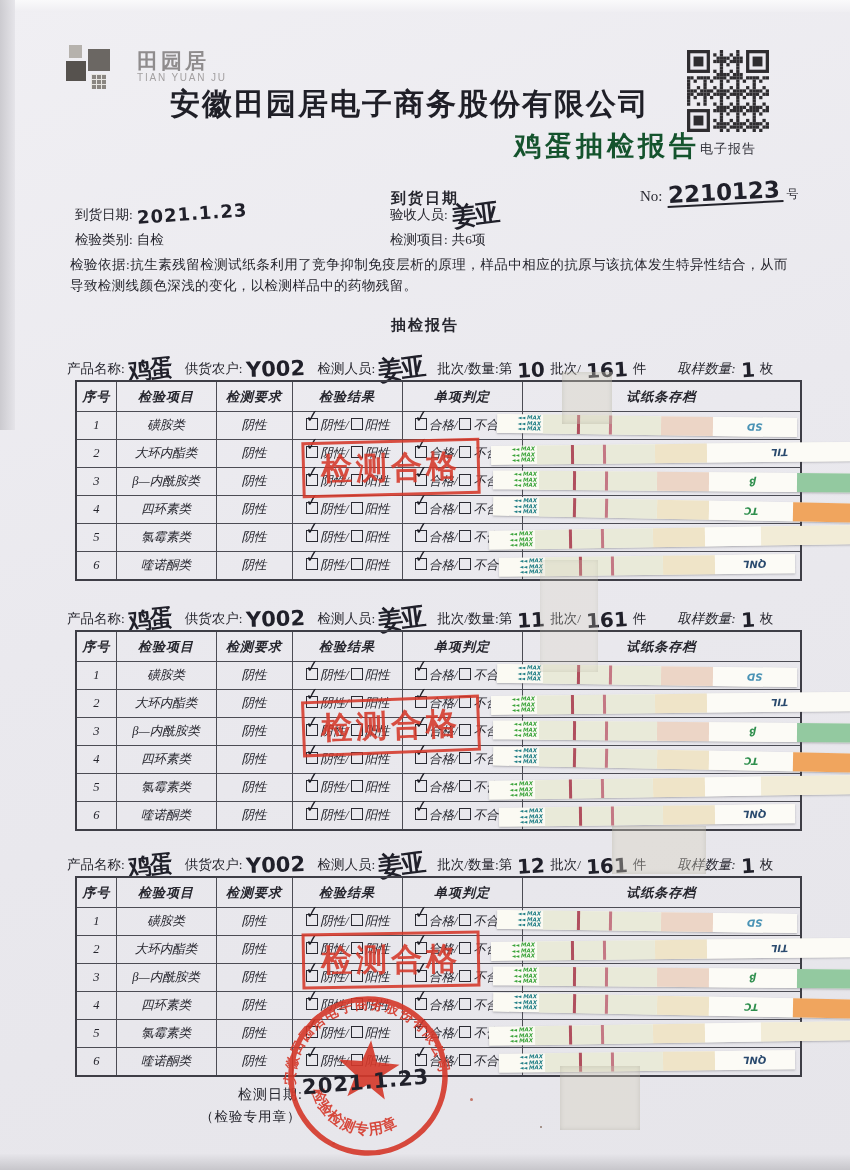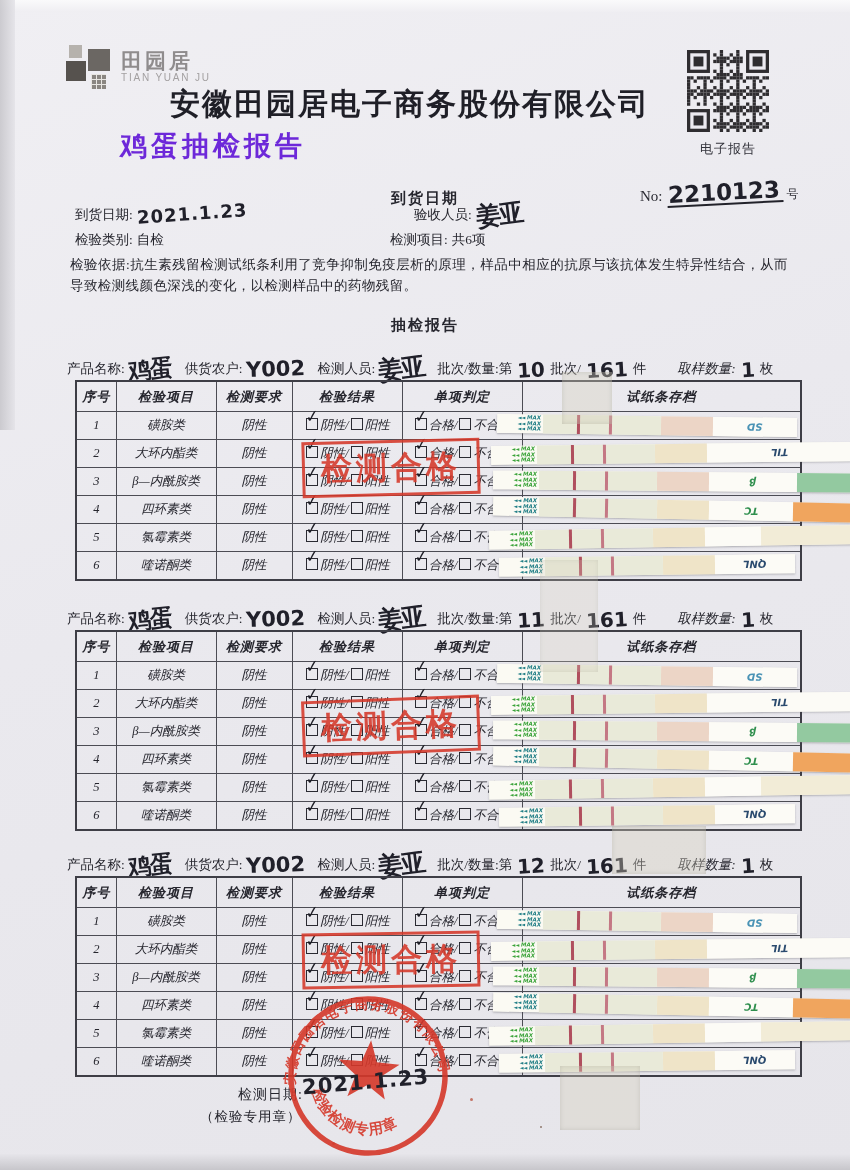--- a/index.html
+++ b/index.html
@@ -4,44 +4,44 @@
 <style>
   html,body{margin:0;padding:0;}
   body{width:850px;height:1170px;background:#d6d5d9;font-family:"Liberation Serif",serif;color:#26262e;overflow:hidden;position:relative;}
   .paper{position:absolute;inset:0;background:linear-gradient(160deg,#f0eff3 0%,#eae9ee 45%,#e6e5ea 100%);}
   .edge-top{position:absolute;left:0;top:0;width:850px;height:12px;background:linear-gradient(#fafafb,#efeef2);}
   .edge-left{position:absolute;left:0;top:0;width:15px;height:430px;background:linear-gradient(90deg,#c3c2c7,#e3e2e7);opacity:.8;}
   .edge-bottom{position:absolute;left:0;bottom:0;width:850px;height:16px;background:linear-gradient(#e6e5ea,#c7c6cb);}
   .speck{position:absolute;width:3px;height:3px;border-radius:50%;background:#b5452f;opacity:.7;}
 
   
-  .logo{position:absolute;left:66px;top:38px;display:flex;gap:7px;}
+  .logo{position:absolute;left:66px;top:38px;display:flex;gap:23px;}
   .logo-mark{position:relative;width:48px;height:56px;}
   .logo-mark i{position:absolute;display:block;}
   .lm1{left:3px;top:7px;width:13px;height:13px;background:#b6b2ad;}
   .lm2{left:0;top:23px;width:20px;height:20px;background:#56524e;}
   .lm3{left:22px;top:11px;width:22px;height:22px;background:#6b6763;}
   .lm4{left:25px;top:36px;width:15px;height:15px;background:#8a8681;
        background-image:linear-gradient(#e8e6e2 1px,transparent 1px),linear-gradient(90deg,#e8e6e2 1px,transparent 1px);background-size:5px 5px;}
   .logo-text{display:flex;flex-direction:column;justify-content:center;}
   .logo-cn{font-family:"Liberation Sans",sans-serif;font-weight:700;font-size:21px;letter-spacing:3px;color:#8f8c8d;line-height:22px;}
   .logo-en{font-family:"Liberation Sans",sans-serif;font-size:10px;letter-spacing:1.8px;color:#a3a0a1;}
   .company-title{position:absolute;left:120px;right:150px;top:84px;text-align:center;font-size:30px;font-weight:700;letter-spacing:2px;color:#1f1f27;}
-  .doc-title{position:absolute;left:120px;right:150px;top:128px;text-align:left;font-size:27px;font-weight:700;letter-spacing:4px;color:#6d28d9;}
+  .doc-title{position:absolute;left:120px;right:150px;top:128px;text-align:right;font-size:27px;font-weight:700;letter-spacing:4px;color:#14532d;}
   .qr-wrap{position:absolute;left:687px;top:50px;width:82px;text-align:center;}
   .qr-label{margin-top:4px;font-size:13px;letter-spacing:1px;color:#33333b;}
   .no-line{position:absolute;left:640px;top:158px;display:flex;align-items:flex-end;gap:4px;}
   .no-label{font-size:15px;color:#2b2b33;margin-top:30px;}
   .no-value{font-family:"DejaVu Sans",sans-serif;font-weight:700;font-size:23px;color:#1d1d26;transform:rotate(-3deg);border-bottom:2px solid #22222a;padding:0 3px 0 1px;line-height:22px;}
   .no-suffix{font-size:12px;color:#2b2b33;padding-bottom:2px;}
 
   
   .info-heading{position:absolute;left:0;right:0;top:189px;text-align:center;font-size:15px;font-weight:700;letter-spacing:2px;}
   .inf-row{position:absolute;left:75px;width:720px;display:flex;}
-  .inf-r1{top:203px;gap:24px;} .inf-r2{top:231px;}
+  .inf-r1{top:203px;} .inf-r2{top:231px;}
   .inf-cell{display:flex;align-items:flex-end;gap:4px;}
   .inf-left{width:315px;} 
   .plabel{font-size:13.5px;color:#26262e;}
   .hw{font-family:"DejaVu Sans",sans-serif;font-weight:700;color:#20202a;}
   .hw-date{font-size:18px;transform:rotate(-4deg);letter-spacing:1px;}
   .hw-sig{font-size:25px;transform:rotate(-7deg);line-height:18px;letter-spacing:-2px;}
   .basis{position:absolute;left:70px;top:254px;width:718px;font-size:13.5px;line-height:21px;text-align:justify;letter-spacing:.4px;}
   .report-heading{position:absolute;left:0;right:0;top:316px;text-align:center;font-size:15px;font-weight:700;letter-spacing:2px;}
 
   

